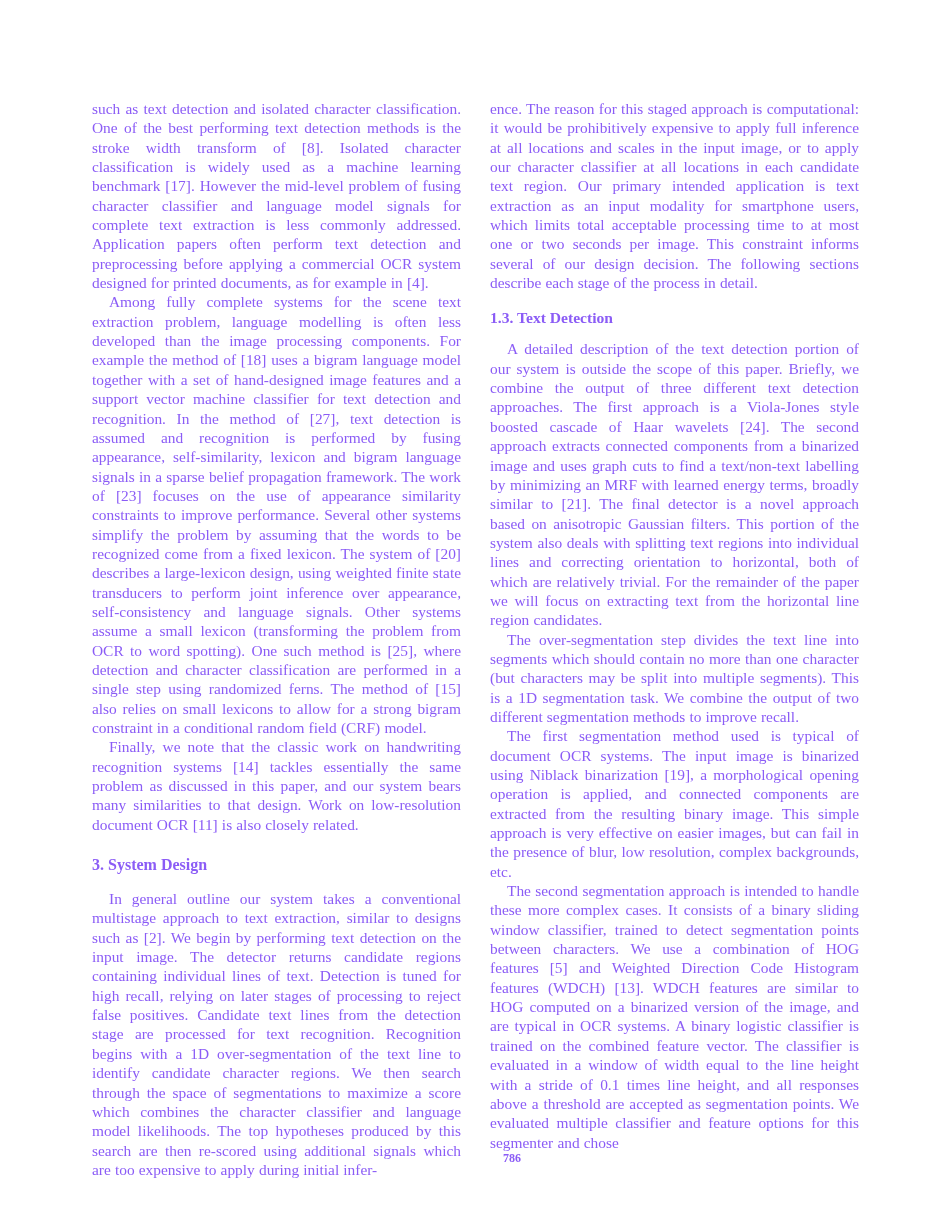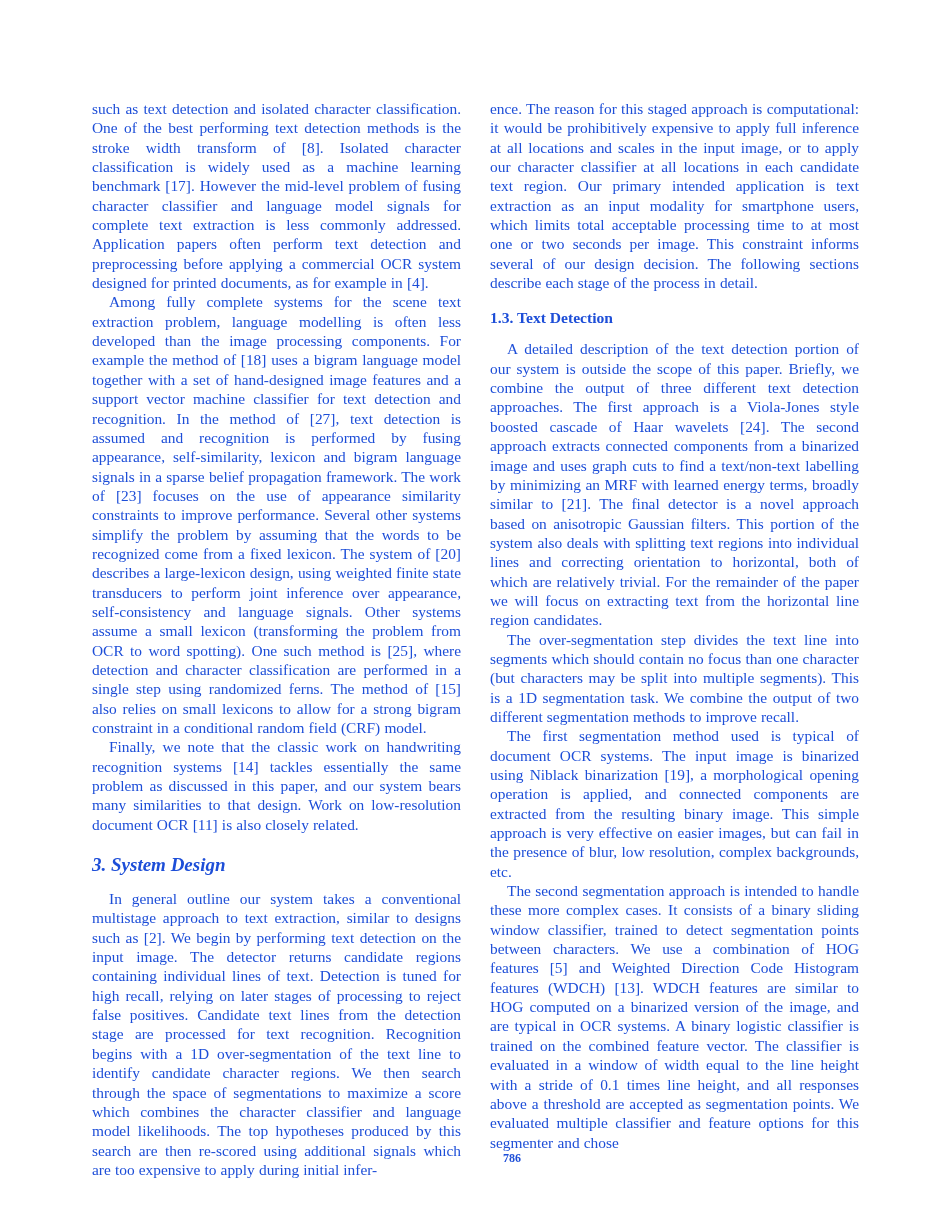--- a/index.html
+++ b/index.html
@@ -5,21 +5,21 @@
   html, body {
     margin: 0;
     padding: 0;
     background: #ffffff;
   }
   .page {
     position: relative;
     width: 952px;
     height: 1232px;
     background: #ffffff;
-    color: #1d4ed8;
+    color: #8b5cf6;
     font-family: "Liberation Serif", "DejaVu Serif", serif;
     overflow: hidden;
   }
   .columns {
     position: absolute;
     left: 92px;
     top: 99px;
     width: 768px;
     display: flex;
     gap: 29px;
@@ -35,24 +35,23 @@
     text-align: justify;
     text-indent: 17px;
     word-spacing: 0.02em;
   }
   p.no-indent {
     text-indent: 0;
   }
   h2.section-heading {
     font-family: "Liberation Serif", "DejaVu Serif", serif;
     font-weight: bold;
-    font-size: 19px;
+    font-size: 16px;
     line-height: 20px;
     margin: 21px 0 14px 0;
-    font-style: italic;
   }
   h3.subsection-heading {
     font-family: "Liberation Serif", "DejaVu Serif", serif;
     font-weight: bold;
     font-size: 15.6px;
     line-height: 19px;
     margin: 16px 0 12px 0;
   }
   .footer {
     position: absolute;
@@ -76,21 +75,21 @@
       <p class="body-text">Among fully complete systems for the scene text extraction problem, language modelling is often less developed than the image processing components. For example the method of [18] uses a bigram language model together with a set of hand-designed image features and a support vector machine classifier for text detection and recognition. In the method of [27], text detection is assumed and recognition is performed by fusing appearance, self-similarity, lexicon and bigram language signals in a sparse belief propagation framework. The work of [23] focuses on the use of appearance similarity constraints to improve performance. Several other systems simplify the problem by assuming that the words to be recognized come from a fixed lexicon. The system of [20] describes a large-lexicon design, using weighted finite state transducers to perform joint inference over appearance, self-consistency and language signals. Other systems assume a small lexicon (transforming the problem from OCR to word spotting). One such method is [25], where detection and character classification are performed in a single step using randomized ferns. The method of [15] also relies on small lexicons to allow for a strong bigram constraint in a conditional random field (CRF) model.</p>
       <p class="body-text">Finally, we note that the classic work on handwriting recognition systems [14] tackles essentially the same problem as discussed in this paper, and our system bears many similarities to that design. Work on low-resolution document OCR [11] is also closely related.</p>
       <h2 class="section-heading">3. System Design</h2>
       <p class="body-text">In general outline our system takes a conventional multistage approach to text extraction, similar to designs such as [2]. We begin by performing text detection on the input image. The detector returns candidate regions containing individual lines of text. Detection is tuned for high recall, relying on later stages of processing to reject false positives. Candidate text lines from the detection stage are processed for text recognition. Recognition begins with a 1D over-segmentation of the text line to identify candidate character regions. We then search through the space of segmentations to maximize a score which combines the character classifier and language model likelihoods. The top hypotheses produced by this search are then re-scored using additional signals which are too expensive to apply during initial infer-</p>
     </div>
 
     <div class="col">
       <p class="body-text no-indent">ence. The reason for this staged approach is computational: it would be prohibitively expensive to apply full inference at all locations and scales in the input image, or to apply our character classifier at all locations in each candidate text region. Our primary intended application is text extraction as an input modality for smartphone users, which limits total acceptable processing time to at most one or two seconds per image. This constraint informs several of our design decision. The following sections describe each stage of the process in detail.</p>
       <h3 class="subsection-heading">1.3. Text Detection</h3>
       <p class="body-text">A detailed description of the text detection portion of our system is outside the scope of this paper. Briefly, we combine the output of three different text detection approaches. The first approach is a Viola-Jones style boosted cascade of Haar wavelets [24]. The second approach extracts connected components from a binarized image and uses graph cuts to find a text/non-text labelling by minimizing an MRF with learned energy terms, broadly similar to [21]. The final detector is a novel approach based on anisotropic Gaussian filters. This portion of the system also deals with splitting text regions into individual lines and correcting orientation to horizontal, both of which are relatively trivial. For the remainder of the paper we will focus on extracting text from the horizontal line region candidates.</p>
-      <p class="body-text">The over-segmentation step divides the text line into segments which should contain no focus than one character (but characters may be split into multiple segments). This is a 1D segmentation task. We combine the output of two different segmentation methods to improve recall.</p>
+      <p class="body-text">The over-segmentation step divides the text line into segments which should contain no more than one character (but characters may be split into multiple segments). This is a 1D segmentation task. We combine the output of two different segmentation methods to improve recall.</p>
       <p class="body-text">The first segmentation method used is typical of document OCR systems. The input image is binarized using Niblack binarization [19], a morphological opening operation is applied, and connected components are extracted from the resulting binary image. This simple approach is very effective on easier images, but can fail in the presence of blur, low resolution, complex backgrounds, etc.</p>
       <p class="body-text">The second segmentation approach is intended to handle these more complex cases. It consists of a binary sliding window classifier, trained to detect segmentation points between characters. We use a combination of HOG features [5] and Weighted Direction Code Histogram features (WDCH) [13]. WDCH features are similar to HOG computed on a binarized version of the image, and are typical in OCR systems. A binary logistic classifier is trained on the combined feature vector. The classifier is evaluated in a window of width equal to the line height with a stride of 0.1 times line height, and all responses above a threshold are accepted as segmentation points. We evaluated multiple classifier and feature options for this segmenter and chose</p>
     </div>
 
   </div>
 
   <div class="footer">786</div>
 </div>
 
 </body></html>

